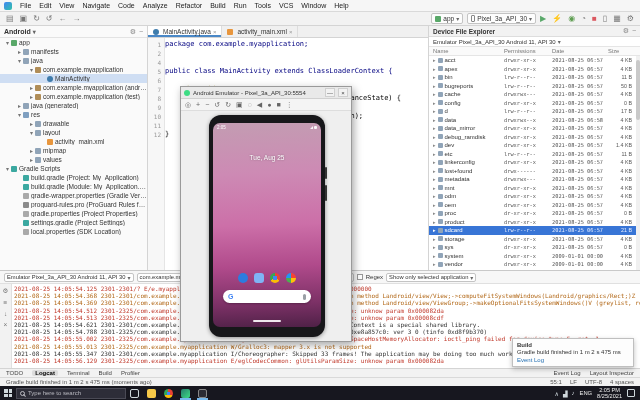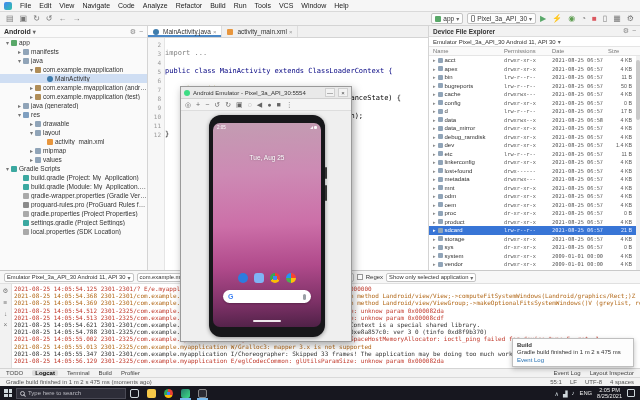--- a/index.html
+++ b/index.html
@@ -358,30 +358,30 @@
 
         <div class="etab">
           <span class="ti ic-xml"></span>
           <span>activity_main.xml</span>
           <span class="tab-close"></span>
         </div>
       </div>
     <div class="gutter-bg"></div>
     <div class="code">
 
+        <div class="cline">
+          <span class="lnum">1</span>
+          <span class="ctext" style="color: rgb(0, 0, 128);">package com.example.myapplication;</span>
+        </div>
 
         <div class="cline">
           <span class="lnum">2</span>
           <span class="ctext" style="color: rgb(0, 0, 0);"></span>
         </div>
 
-        <div class="cline">
-          <span class="lnum">3</span>
-          <span class="ctext" style="color: rgb(128, 128, 128);">import ...</span>
-        </div>
 
         <div class="cline">
           <span class="lnum">4</span>
           <span class="ctext" style="color: rgb(0, 0, 0);"></span>
         </div>
 
         <div class="cline">
           <span class="lnum">5</span>
           <span class="ctext" style="color: rgb(0, 0, 128);">public class MainActivity extends ClassLoaderContext {</span>
         </div>

